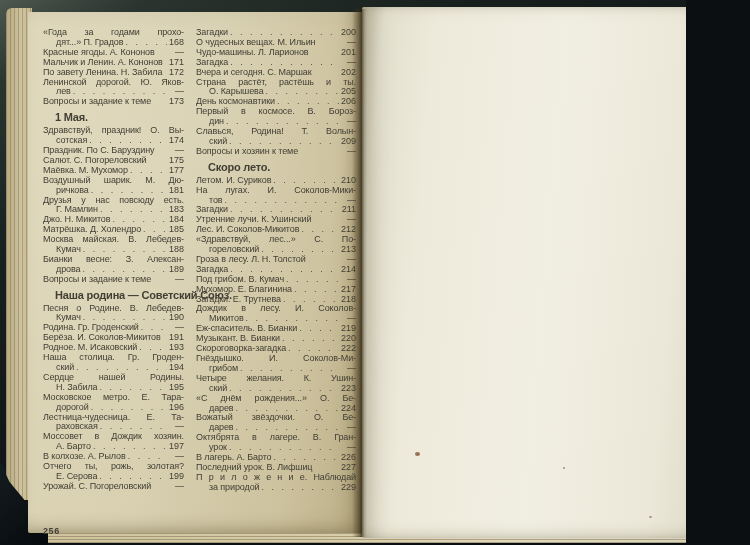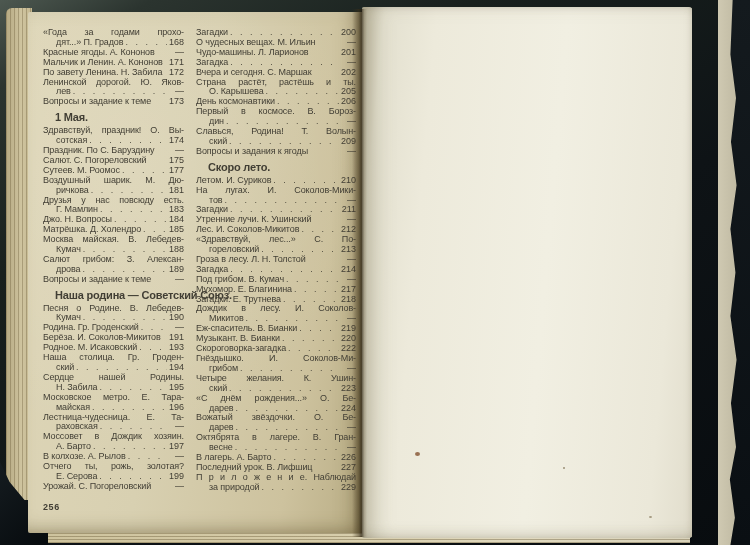--- a/index.html
+++ b/index.html
@@ -1,17 +1,17 @@
 <!DOCTYPE html>
 <html><head>
 <meta charset="utf-8">
 <style>
   html,body{margin:0;padding:0;background:#0b0f12;}
   .scene{
-    position:relative;width:750px;height:545px;overflow:hidden;
+    position:relative;width:686px;height:545px;overflow:hidden;
     font-family:"Liberation Sans","DejaVu Sans",sans-serif;
     background:linear-gradient(150deg,#4d5850 0%,#2b342f 9%,#18201d 28%,#0e1316 58%,#080c0f 100%);
   }
   
   .edge-left{
     position:absolute;left:6px;top:8px;width:26px;height:492px;
     background:
       repeating-linear-gradient(90deg,rgba(110,95,60,.38) 0 1px,rgba(0,0,0,0) 1px 4px),
       linear-gradient(90deg,#b5a982,#cfc49f 60%,#c4b891);
     border-radius:6px 0 0 4px;
@@ -72,21 +72,21 @@
   .t-row{display:flex;align-items:baseline;}
   .t-row.just{display:block;text-align:justify;text-align-last:justify;}
   .ind{padding-left:13px;}
   .tt{white-space:nowrap;letter-spacing:-0.1px;}
   .just .tt{white-space:normal;letter-spacing:-0.1px;}
   .leader{flex:1 1 0;min-width:4px;overflow:hidden;white-space:nowrap;margin:0 2px;opacity:.92;}
   .leader::after{content:". . . . . . . . . . . . . . . . . . . . . . .";letter-spacing:2.5px;}
   .gap{flex:1 1 4px;min-width:3px;}
   .num{flex:0 0 auto;min-width:15px;text-align:right;letter-spacing:0;}
   .h-row{font-weight:700;font-size:11px;margin:6px 12px 3px;white-space:nowrap;letter-spacing:-0.2px;}
-  .folio{position:absolute;left:15px;top:490px;font-weight:700;font-size:9px;letter-spacing:.6px;color:var(--ink);}
+  .folio{position:absolute;left:15px;top:514px;font-weight:700;font-size:9px;letter-spacing:.6px;color:var(--ink);}
   .speck{position:absolute;border-radius:50%;z-index:5;}
   .speck.s1{left:415px;top:452px;width:5px;height:4px;background:#8a5b3a;opacity:.85;}
   .speck.s2{left:563px;top:467px;width:2px;height:2px;background:#9b8f77;}
   .speck.s3{left:649px;top:516px;width:3px;height:2px;background:#a49a80;}
 </style>
 </head>
 <body>
 
 <div class="scene" style="--paper-left: #d8d0b1; --paper-left-hi: #ded6b8; --paper-right: #f1efe2; --ink: #413e34;">
   <div class="edge-left"></div>
@@ -138,53 +138,53 @@
           <span class="tt">Праздник. По С. Баруздину</span>
           <span class="gap"></span>
           <span class="num">—</span>
         </div>
         <div class="t-row">
           <span class="tt">Салют. С. Погореловский</span>
           <span class="gap"></span>
           <span class="num">175</span>
         </div>
         <div class="t-row">
-          <span class="tt">Сутеев. М. Роомос</span>
+          <span class="tt">Маёвка. М. Мухомор</span>
           <span class="leader"></span>
           <span class="num">177</span>
         </div>
         <div class="t-row just"><span class="tt">Воздушный шарик. М. Дю-</span></div>
         <div class="t-row ind">
           <span class="tt">ричкова</span>
           <span class="leader"></span>
           <span class="num">181</span>
         </div>
         <div class="t-row just"><span class="tt">Друзья у нас повсюду есть.</span></div>
         <div class="t-row ind">
           <span class="tt">Г. Мамлин</span>
           <span class="leader"></span>
           <span class="num">183</span>
         </div>
         <div class="t-row">
-          <span class="tt">Джо. Н. Вопросы</span>
+          <span class="tt">Джо. Н. Микитов</span>
           <span class="leader"></span>
           <span class="num">184</span>
         </div>
         <div class="t-row">
           <span class="tt">Матрёшка. Д. Холендро</span>
           <span class="leader"></span>
           <span class="num">185</span>
         </div>
         <div class="t-row just"><span class="tt">Москва майская. В. Лебедев-</span></div>
         <div class="t-row ind">
           <span class="tt">Кумач</span>
           <span class="leader"></span>
           <span class="num">188</span>
         </div>
-        <div class="t-row just"><span class="tt">Салют грибом: З. Алексан-</span></div>
+        <div class="t-row just"><span class="tt">Бианки весне: З. Алексан-</span></div>
         <div class="t-row ind">
           <span class="tt">дрова</span>
           <span class="leader"></span>
           <span class="num">189</span>
         </div>
         <div class="t-row">
           <span class="tt">Вопросы и задание к теме</span>
           <span class="gap"></span>
           <span class="num">—</span>
         </div>
@@ -217,21 +217,21 @@
           <span class="num">194</span>
         </div>
         <div class="t-row just"><span class="tt">Сердце нашей Родины.</span></div>
         <div class="t-row ind">
           <span class="tt">Н. Забила</span>
           <span class="leader"></span>
           <span class="num">195</span>
         </div>
         <div class="t-row just"><span class="tt">Московское метро. Е. Тара-</span></div>
         <div class="t-row ind">
-          <span class="tt">майская</span>
+          <span class="tt">дорогой</span>
           <span class="leader"></span>
           <span class="num">196</span>
         </div>
         <div class="t-row just"><span class="tt">Лестница-чудесница. Е. Та-</span></div>
         <div class="t-row ind">
           <span class="tt">раховская</span>
           <span class="leader"></span>
           <span class="num">—</span>
         </div>
         <div class="t-row just"><span class="tt">Моссовет в Дождик хозяин.</span></div>
@@ -300,21 +300,21 @@
           <span class="leader"></span>
           <span class="num">—</span>
         </div>
         <div class="t-row just"><span class="tt">Славься, Родина! Т. Волын-</span></div>
         <div class="t-row ind">
           <span class="tt">ский</span>
           <span class="leader"></span>
           <span class="num">209</span>
         </div>
         <div class="t-row">
-          <span class="tt">Вопросы и задания к ягоды</span>
+          <span class="tt">Вопросы и хозяин к теме</span>
           <span class="gap"></span>
           <span class="num">—</span>
         </div>
         <div class="h-row">Скоро лето.</div>
         <div class="t-row">
           <span class="tt">Летом. И. Суриков</span>
           <span class="leader"></span>
           <span class="num">210</span>
         </div>
         <div class="t-row just"><span class="tt">На лугах. И. Соколов-Мики-</span></div>
@@ -409,21 +409,21 @@
           <span class="num">224</span>
         </div>
         <div class="t-row just"><span class="tt">Вожатый звёздочки. О. Бе-</span></div>
         <div class="t-row ind">
           <span class="tt">дарев</span>
           <span class="leader"></span>
           <span class="num">—</span>
         </div>
         <div class="t-row just"><span class="tt">Октябрята в лагере. В. Гран-</span></div>
         <div class="t-row ind">
-          <span class="tt">весне</span>
+          <span class="tt">урок</span>
           <span class="leader"></span>
           <span class="num">—</span>
         </div>
         <div class="t-row">
           <span class="tt">В лагерь. А. Барто</span>
           <span class="leader"></span>
           <span class="num">226</span>
         </div>
         <div class="t-row">
           <span class="tt">Последний урок. В. Лифшиц</span>

